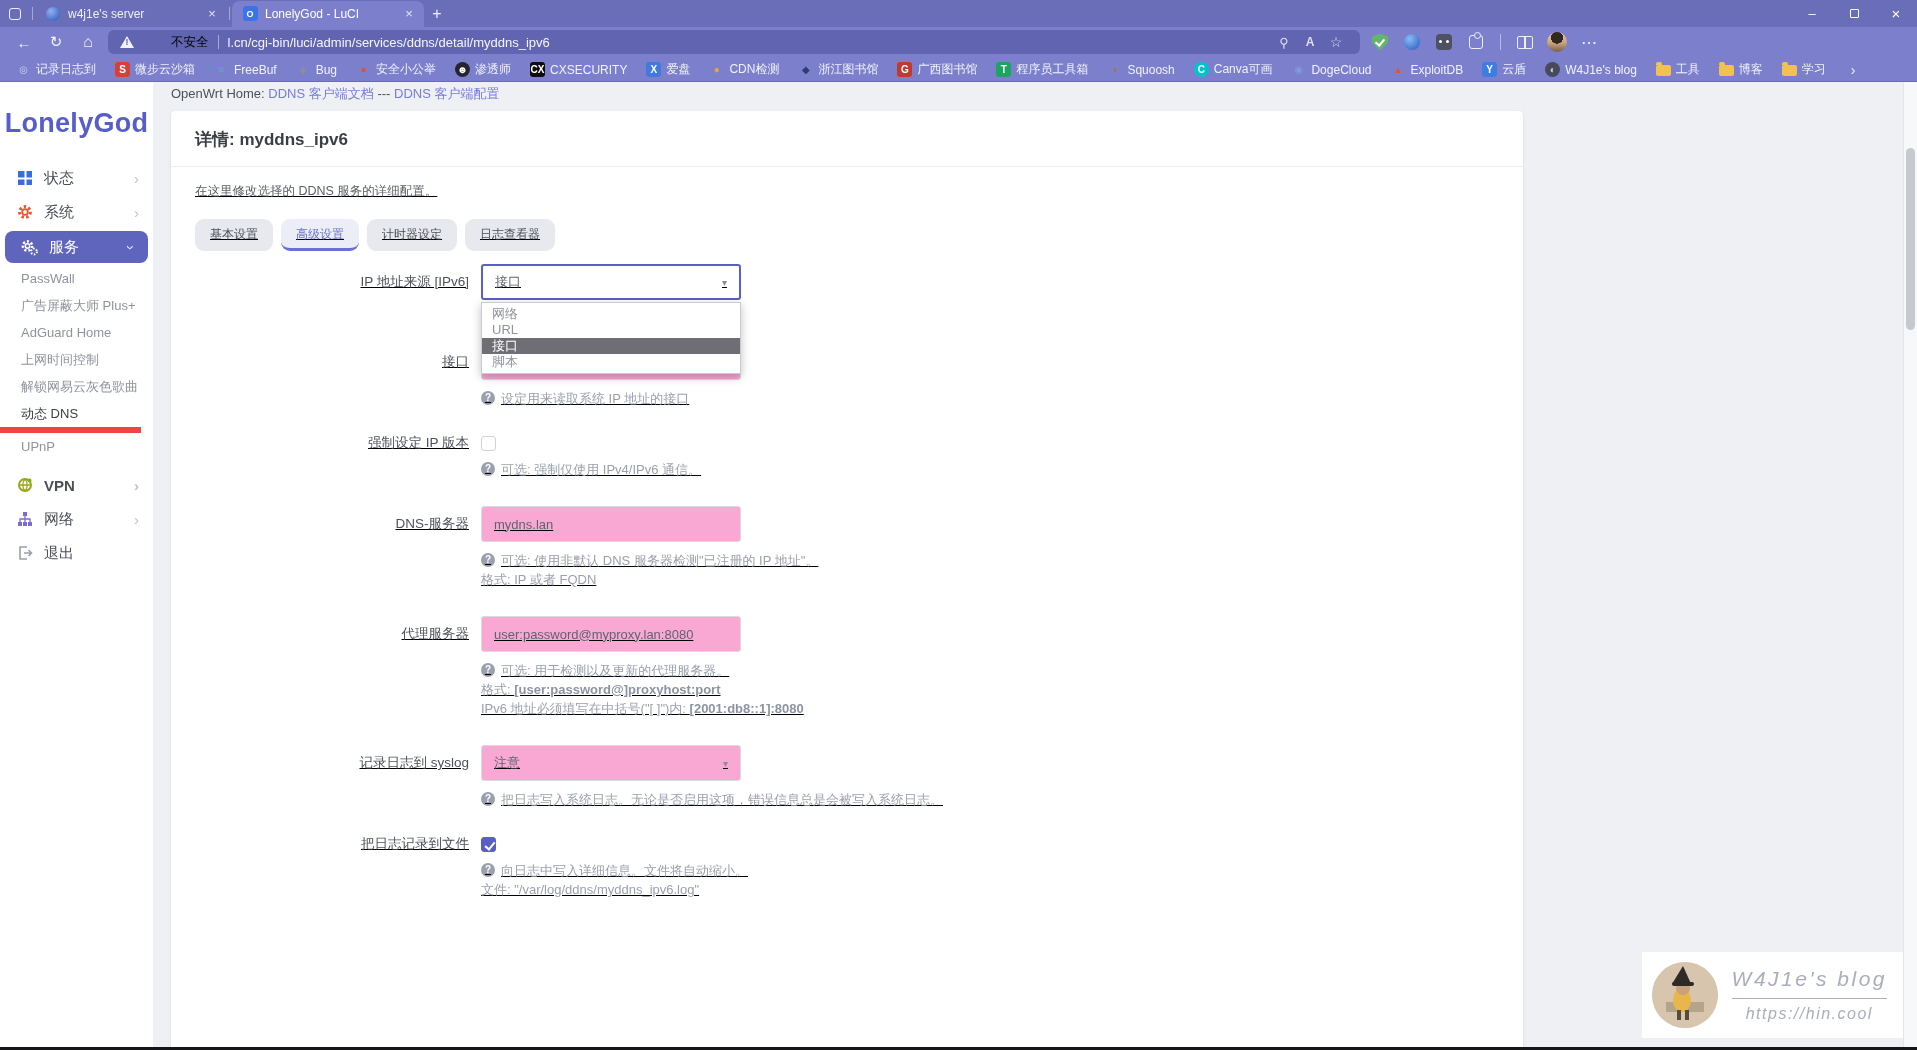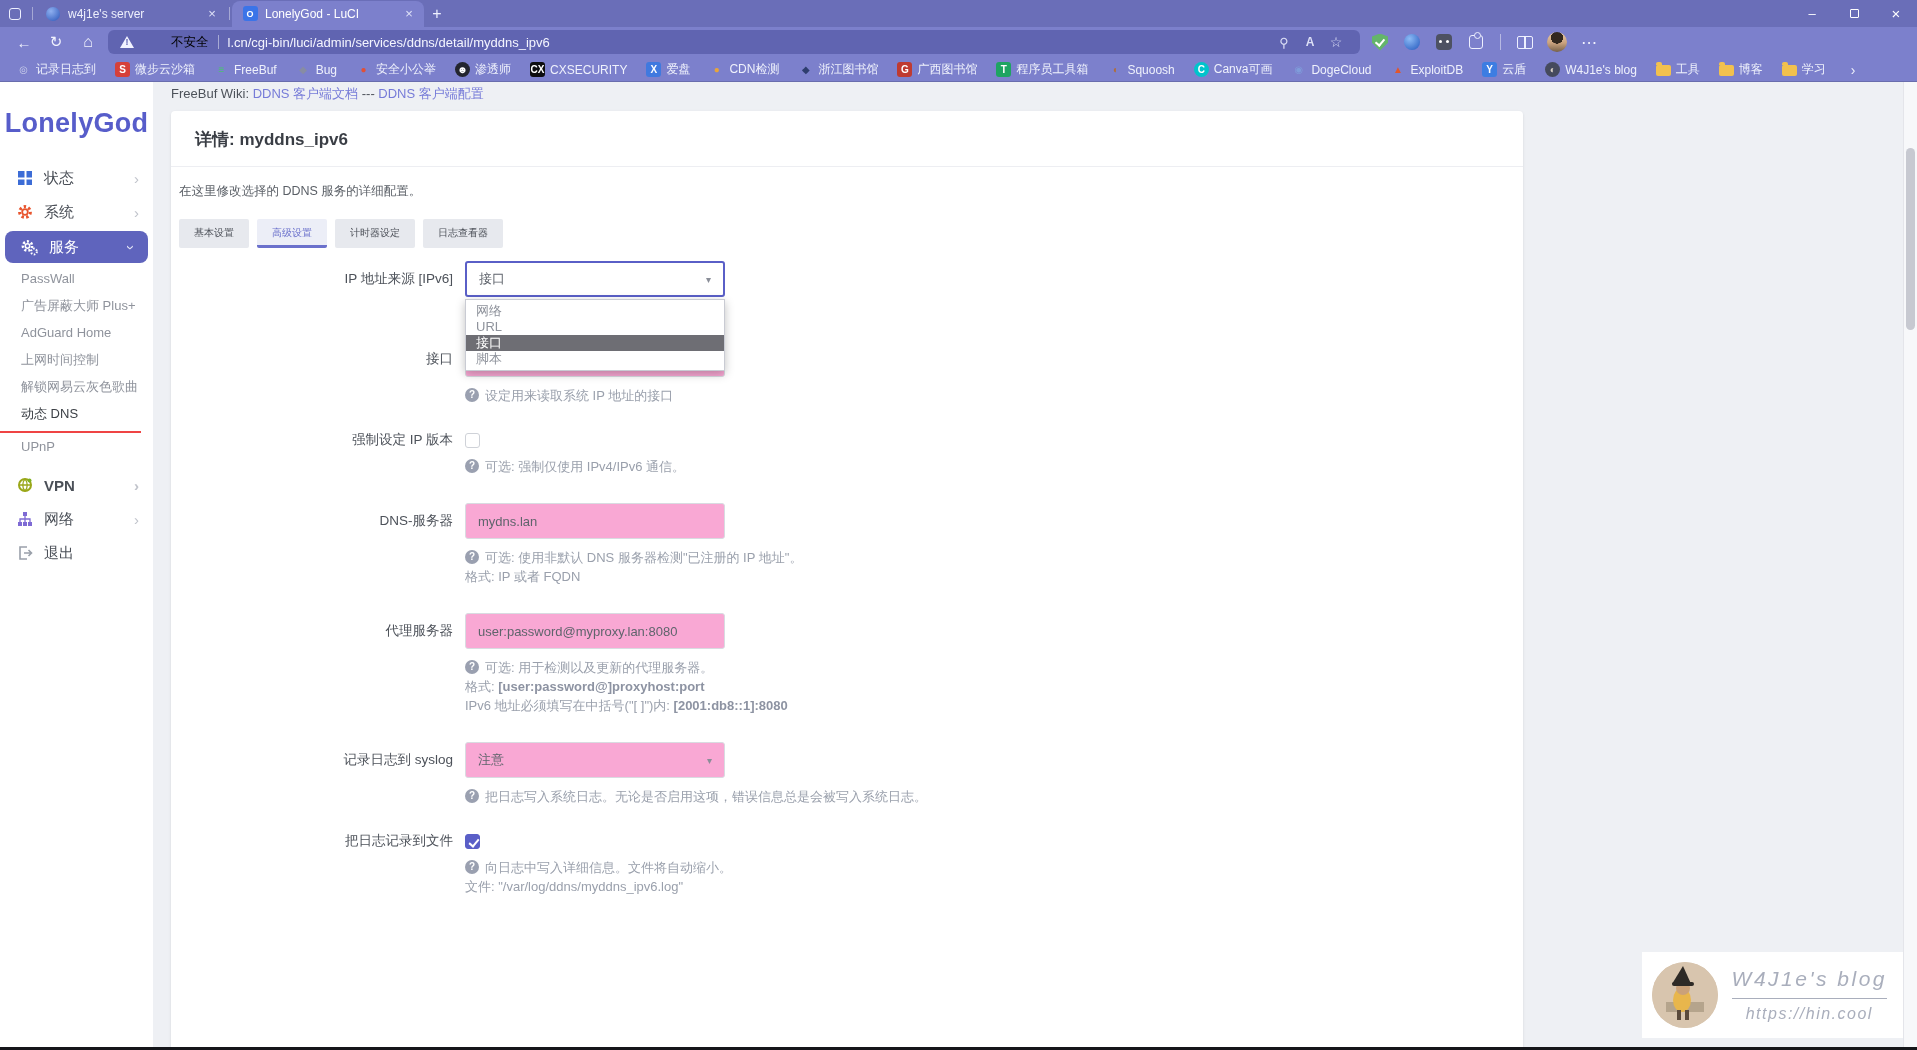--- a/index.html
+++ b/index.html
@@ -88,32 +88,32 @@
   .sidebar { width:153px; background:#ffffff; flex-shrink:0; z-index:2; }
   .logo { margin:26px 0 22px; text-align:center; font-size:27px; font-weight:800; color:#575dca; letter-spacing:.3px; }
   .nav-item { height:34px; display:flex; align-items:center; gap:11px; padding:0 14px 0 16px; font-size:15px; color:#4a4f57; cursor:pointer; }
   .nav-item .chev { margin-left:auto; color:#c0c3cb; font-size:15px; }
   .chev::before { content:"›"; }
   .chev.down { transform:rotate(90deg); }
   .nav-item.active { background:#5f64bd; color:#ffffff; border-radius:8px; margin:2px 5px; height:32px; }
   .nav-item.active .chev { color:#e9eaf8; }
   .nicon { width:17px; height:17px; display:flex; align-items:center; justify-content:center; flex-shrink:0; }
   .sub-item { height:27px; line-height:27px; font-size:13px; color:#8f939c; padding-left:21px; cursor:pointer; }
-  .sub-item.current { color:#3c4046; border-bottom:2px solid #ef4444; margin-right:12px; padding-bottom:6px; height:33px; }
+  .sub-item.current { color:#3c4046; border-bottom:6px solid #ef4444; margin-right:12px; padding-bottom:6px; height:33px; }
 
   .main { flex:1; position:relative; padding:3px 0 0 18px; overflow:hidden; }
   .intro { font-size:13px; color:#4d525a; line-height:17px; }
   .intro .lnk { color:#767bd8; cursor:pointer; }
   .card { margin-top:9px; width:1352px; background:#ffffff; border-radius:4px;
           box-shadow:0 1px 3px rgba(0,0,0,.1); height:944px; overflow:hidden; }
   .card-h { padding:17px 24px 15px; font-size:17px; font-weight:bold; color:#3a3e45; border-bottom:1px solid #edeef2; }
-  .card-b { padding:16px 8px; }
+  .card-b { padding:16px 24px;text-decoration:underline; }
   .desc { font-size:12.5px; color:#5a5f66; margin-bottom:19px; }
   .tabs { display:flex; gap:8px; margin-bottom:13px; }
-  .ctab { padding:7px 15px 8px; background:#e7e9ee; font-size:10px; color:#4c5058; border-radius:2px; cursor:pointer; }
+  .ctab { padding:7px 15px 8px; background:#e7e9ee; font-size:12px; color:#4c5058; border-radius:9px; cursor:pointer; }
   .ctab.active { background:#eceef7; color:#6b71cc; border-bottom:3px solid #6b71cc; padding-bottom:5px; }
 
   .frow { display:flex; margin-bottom:28px; }
   .frow.mb44 { margin-bottom:44px; }
   .flabel { width:286px; text-align:right; padding-right:12px; font-size:13.5px; color:#4d525a; line-height:36px; flex-shrink:0; }
   .frow.chk .flabel { line-height:16px; }
   .fctrl { position:relative; }
   .sel, .inp { width:260px; height:36px; background:#f9a8d4; border:1px solid #d9dbe1; border-radius:3px;
                display:flex; align-items:center; padding:0 12px; font-size:13px; color:#5f646c; }
   .sel { cursor:pointer; }
@@ -391,21 +391,21 @@
               <path d="M7 8 H14 M11.5 5 L14.5 8 L11.5 11" fill="none" stroke="#9aa0aa" stroke-width="1.6"></path>
             </svg>
         </span>
         <span>退出</span>
       </div>
     </aside>
 
     <main class="main">
       <div class="intro">
         <div>
-          <span>FreeBuf Wiki:</span>
+          <span>OpenWrt Home:</span>
           <span class="lnk">DDNS 客户端文档</span>
           <span>---</span>
           <span class="lnk">DDNS 客户端配置</span>
         </div>
       </div>
 
       <div class="card">
         <div class="card-h">详情: myddns_ipv6</div>
         <div class="card-b">
           <div class="desc">在这里修改选择的 DDNS 服务的详细配置。</div>

